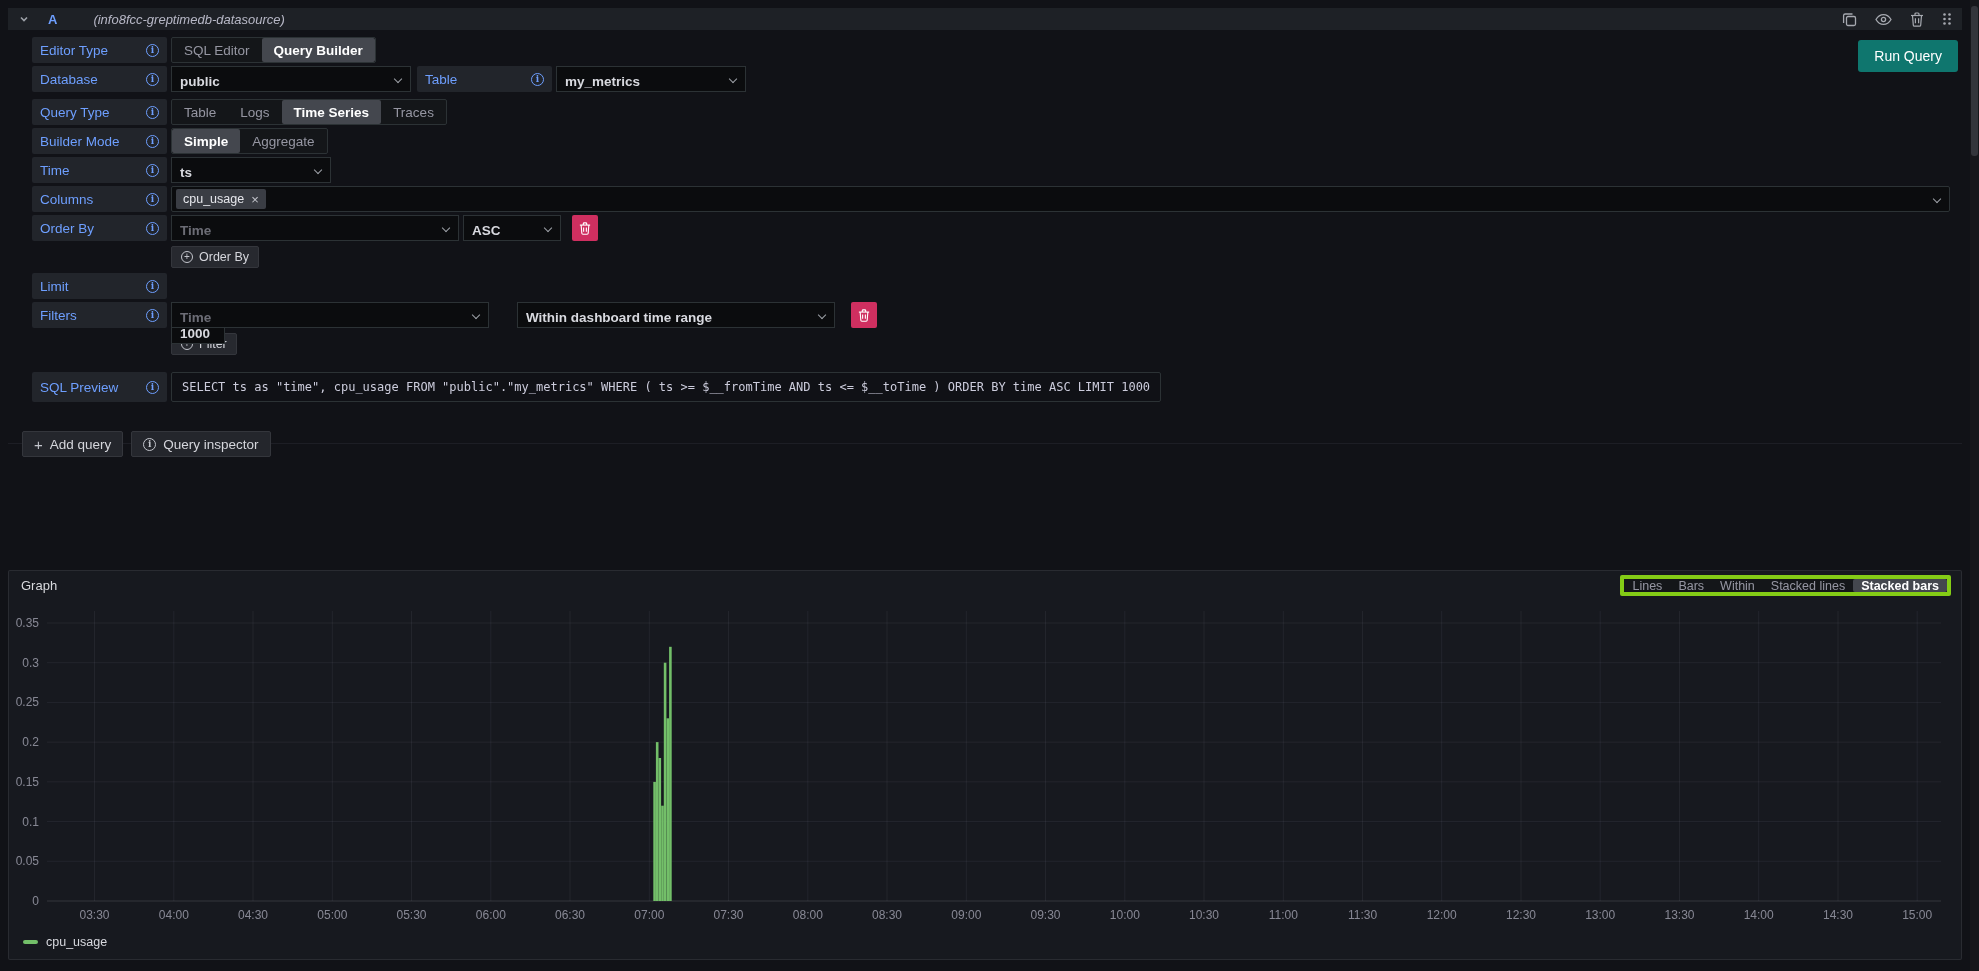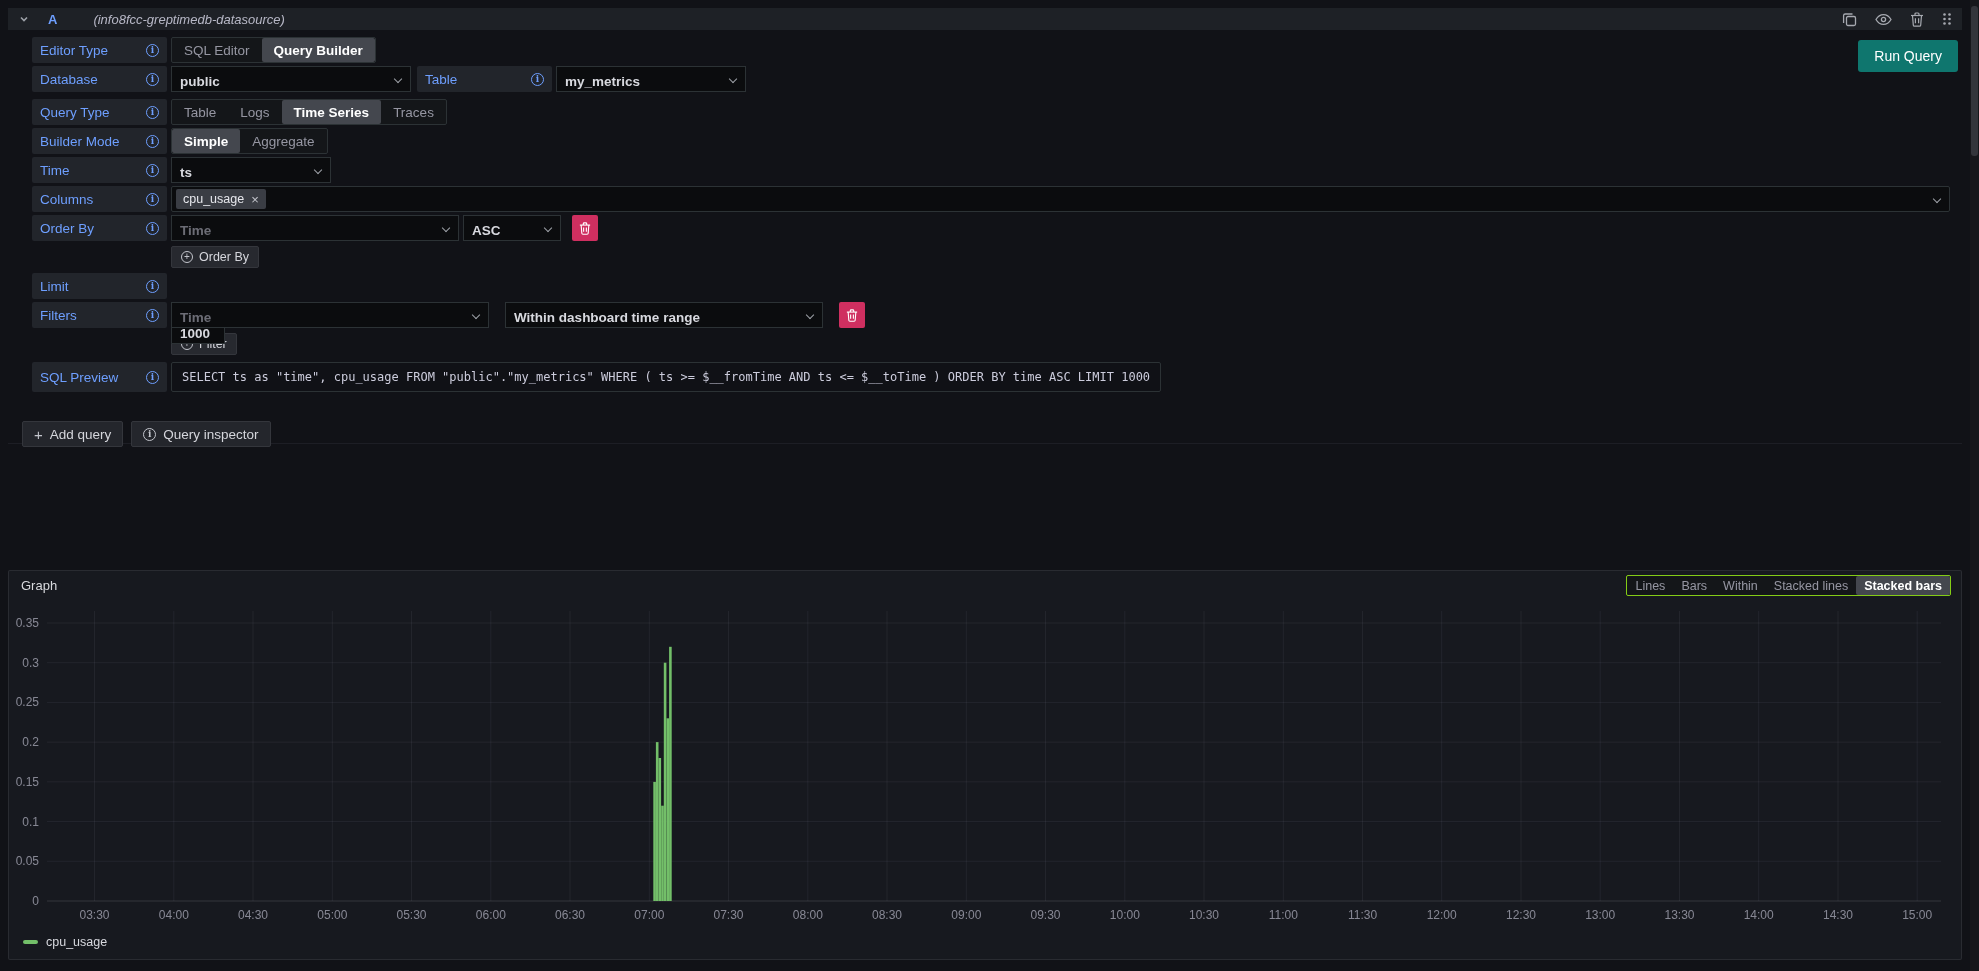--- a/index.html
+++ b/index.html
@@ -53,41 +53,41 @@
   .chip-x{color:#c3c5cc;font-size:13px;cursor:pointer;line-height:1;}
 
   .trash-btn{width:26px;height:26px;background:#cf2f60;border:none;border-radius:2px;
     color:#fff;display:flex;align-items:center;justify-content:center;cursor:pointer;}
   .add-row{height:22px;margin:2px 0 2px 139px;display:flex;}
   .add-btn{height:22px;background:#27292f;border:1px solid #34363c;border-radius:2px;
     color:#d5d6dc;font-size:12.5px;display:flex;align-items:center;gap:6px;padding:0 9px;cursor:pointer;}
   .plus-circle{width:12px;height:12px;border:1px solid #c3c5cc;border-radius:50%;
     display:flex;align-items:center;justify-content:center;font-size:10px;color:#c3c5cc;line-height:1;}
 
-  .sql-row{height:30px;margin-top:2px;}
+  .sql-row{height:30px;margin-top:12px;}
   .sql-box{height:30px;background:#101116;border:1px solid #2c3235;border-radius:2px;
     display:flex;align-items:center;padding:0 10px;
     font-family:"DejaVu Sans Mono","Liberation Mono",monospace;font-size:12px;color:#ccccdc;white-space:nowrap;}
 
   .qe-footer{margin:26px 0 0 -10px;display:flex;gap:8px;}
   .footer-btn{height:26px;background:#24262c;border:1px solid #34363c;border-radius:2px;
     color:#d5d6dc;font-size:13.5px;font-weight:500;display:flex;align-items:center;gap:7px;
     padding:0 11px;cursor:pointer;}
   .plus-glyph{font-size:15px;color:#c3c5cc;line-height:1;}
   .info-circle-grey{width:13px;height:13px;border:1px solid #c3c5cc;border-radius:50%;
     font-size:9px;font-weight:700;display:flex;align-items:center;justify-content:center;
     color:#c3c5cc;font-family:"DejaVu Serif",serif;}
 
   
   #graph-panel{position:absolute;left:8px;top:570px;width:1954px;height:390px;
     background:#17191f;border:1px solid rgba(204,204,220,0.10);border-radius:2px;}
   .panel-header{position:relative;height:28px;display:flex;align-items:center;padding:0 12px;}
   .panel-title{font-size:13px;font-weight:500;color:#d8d9dd;}
   .mode-tabs{position:absolute;right:10px;top:4px;display:inline-flex;height:21px;
-    border:1px solid #84cc16;border-radius:2px;background:#141619;overflow:hidden;}
+    border:4px solid #84cc16;border-radius:2px;background:#141619;overflow:hidden;}
   .mode-tabs .seg{padding:0 8px;font-size:12.5px;}
   #chart-svg{position:absolute;left:0;top:28px;display:block;}
   .tick{fill:rgba(204,204,220,0.62);font-size:12px;font-family:"Liberation Sans","DejaVu Sans",sans-serif;}
   .legend{position:absolute;left:14px;top:364px;display:flex;align-items:center;gap:8px;
     font-size:12.5px;color:#d8d9df;cursor:pointer;}
   .legend-swatch{width:15px;height:4px;border-radius:2px;background:#73bf69;}
 
   
   #scrollbar-track{position:absolute;right:0;top:0;width:9px;height:971px;background:#16171b;}
   #scrollbar-thumb{position:absolute;right:1px;top:6px;width:7px;height:150px;border-radius:3px;background:#33353b;}
@@ -261,21 +261,21 @@
 
     <div class="row">
       <div class="field-label">
         <span>Filters</span>
         <span class="info-icon">i</span>
       </div>
       <div class="select" style="width:318px">
         <span class="val placeholder">Time</span>
         <span class="chev"></span>
       </div>
-      <div class="select" style="width:318px;margin-left:12px">
+      <div class="select" style="width:318px;margin-left:24px">
         <span class="val">Within dashboard time range</span>
         <span class="chev"></span>
       </div>
       <button class="trash-btn" style="margin-left:12px">
         <svg width="12" height="13" viewBox="0 0 14 15" fill="none" stroke="currentColor" stroke-width="1.3">
             <path d="M1 3.5h12"></path>
             <path d="M5 3.3V2a1 1 0 0 1 1-1h2a1 1 0 0 1 1 1v1.3"></path>
             <path d="M2.5 3.5l.8 9.6a1.2 1.2 0 0 0 1.2 1.1h5a1.2 1.2 0 0 0 1.2-1.1l.8-9.6"></path>
             <path d="M5.4 6.3v5M8.6 6.3v5"></path>
           </svg>

